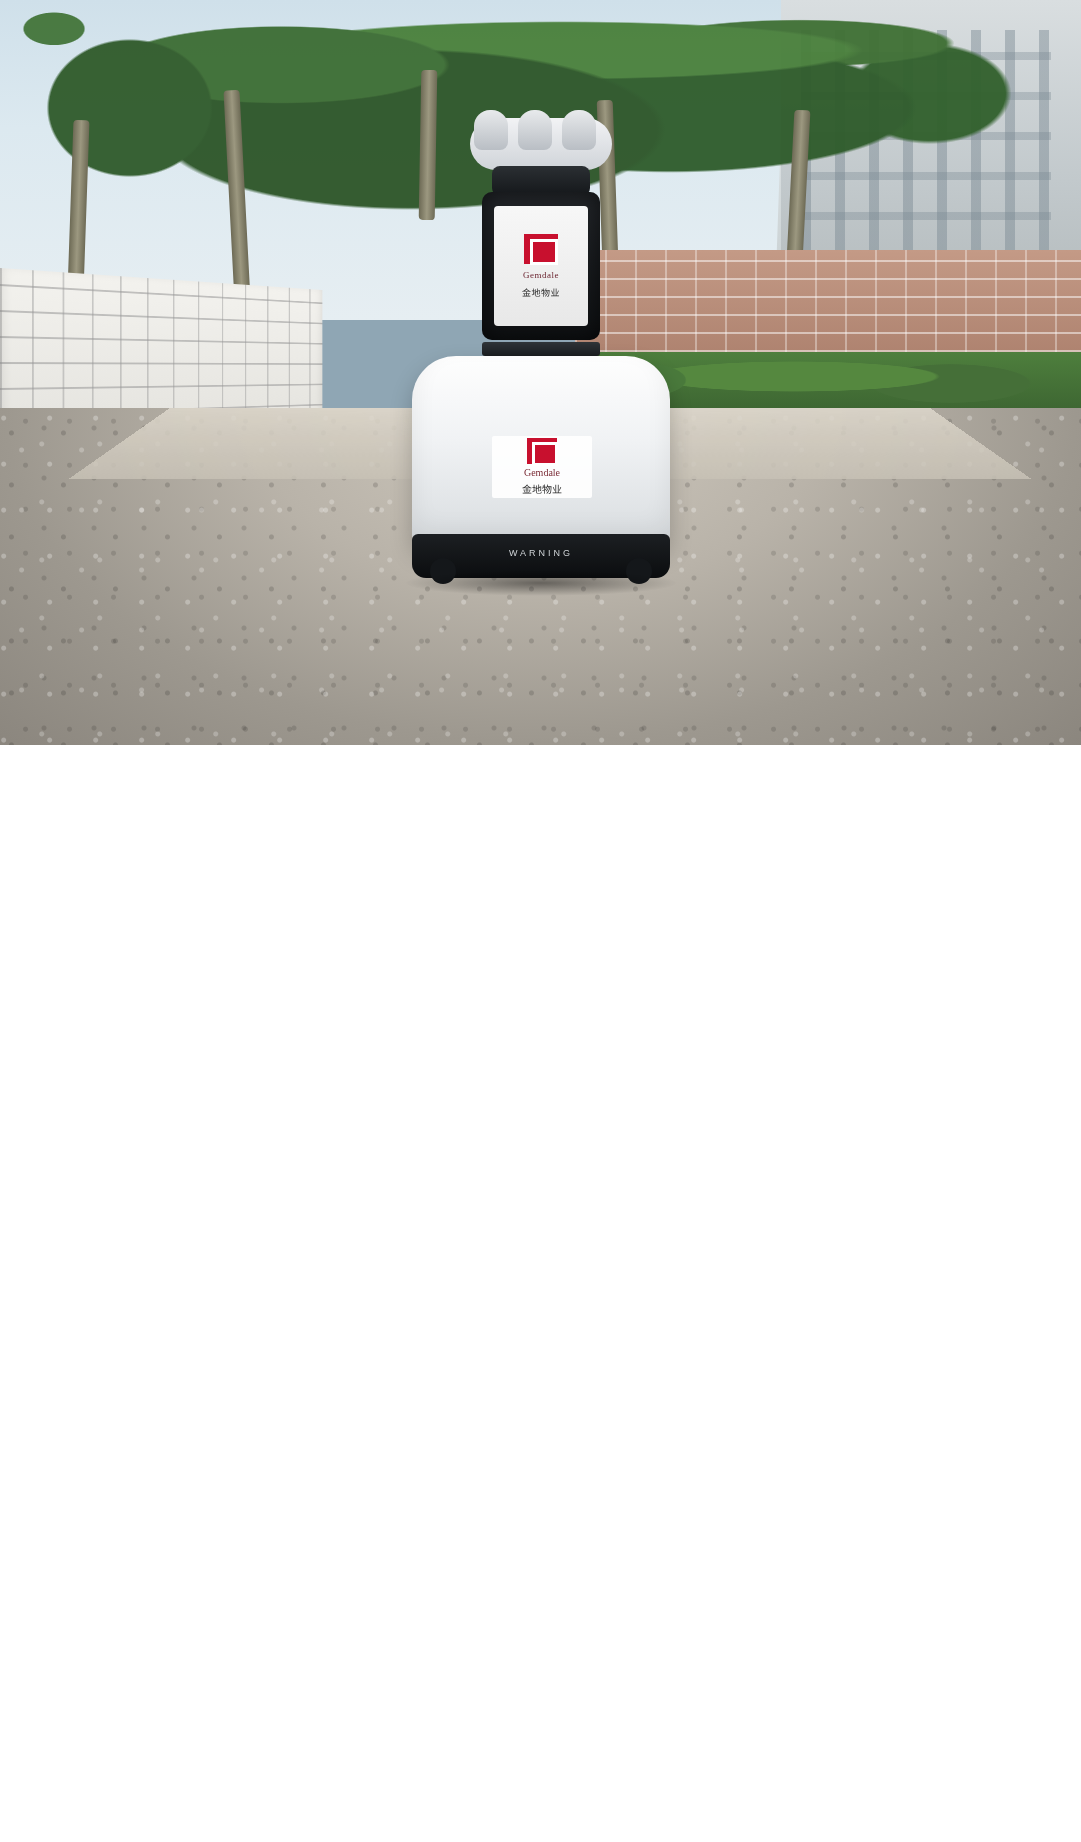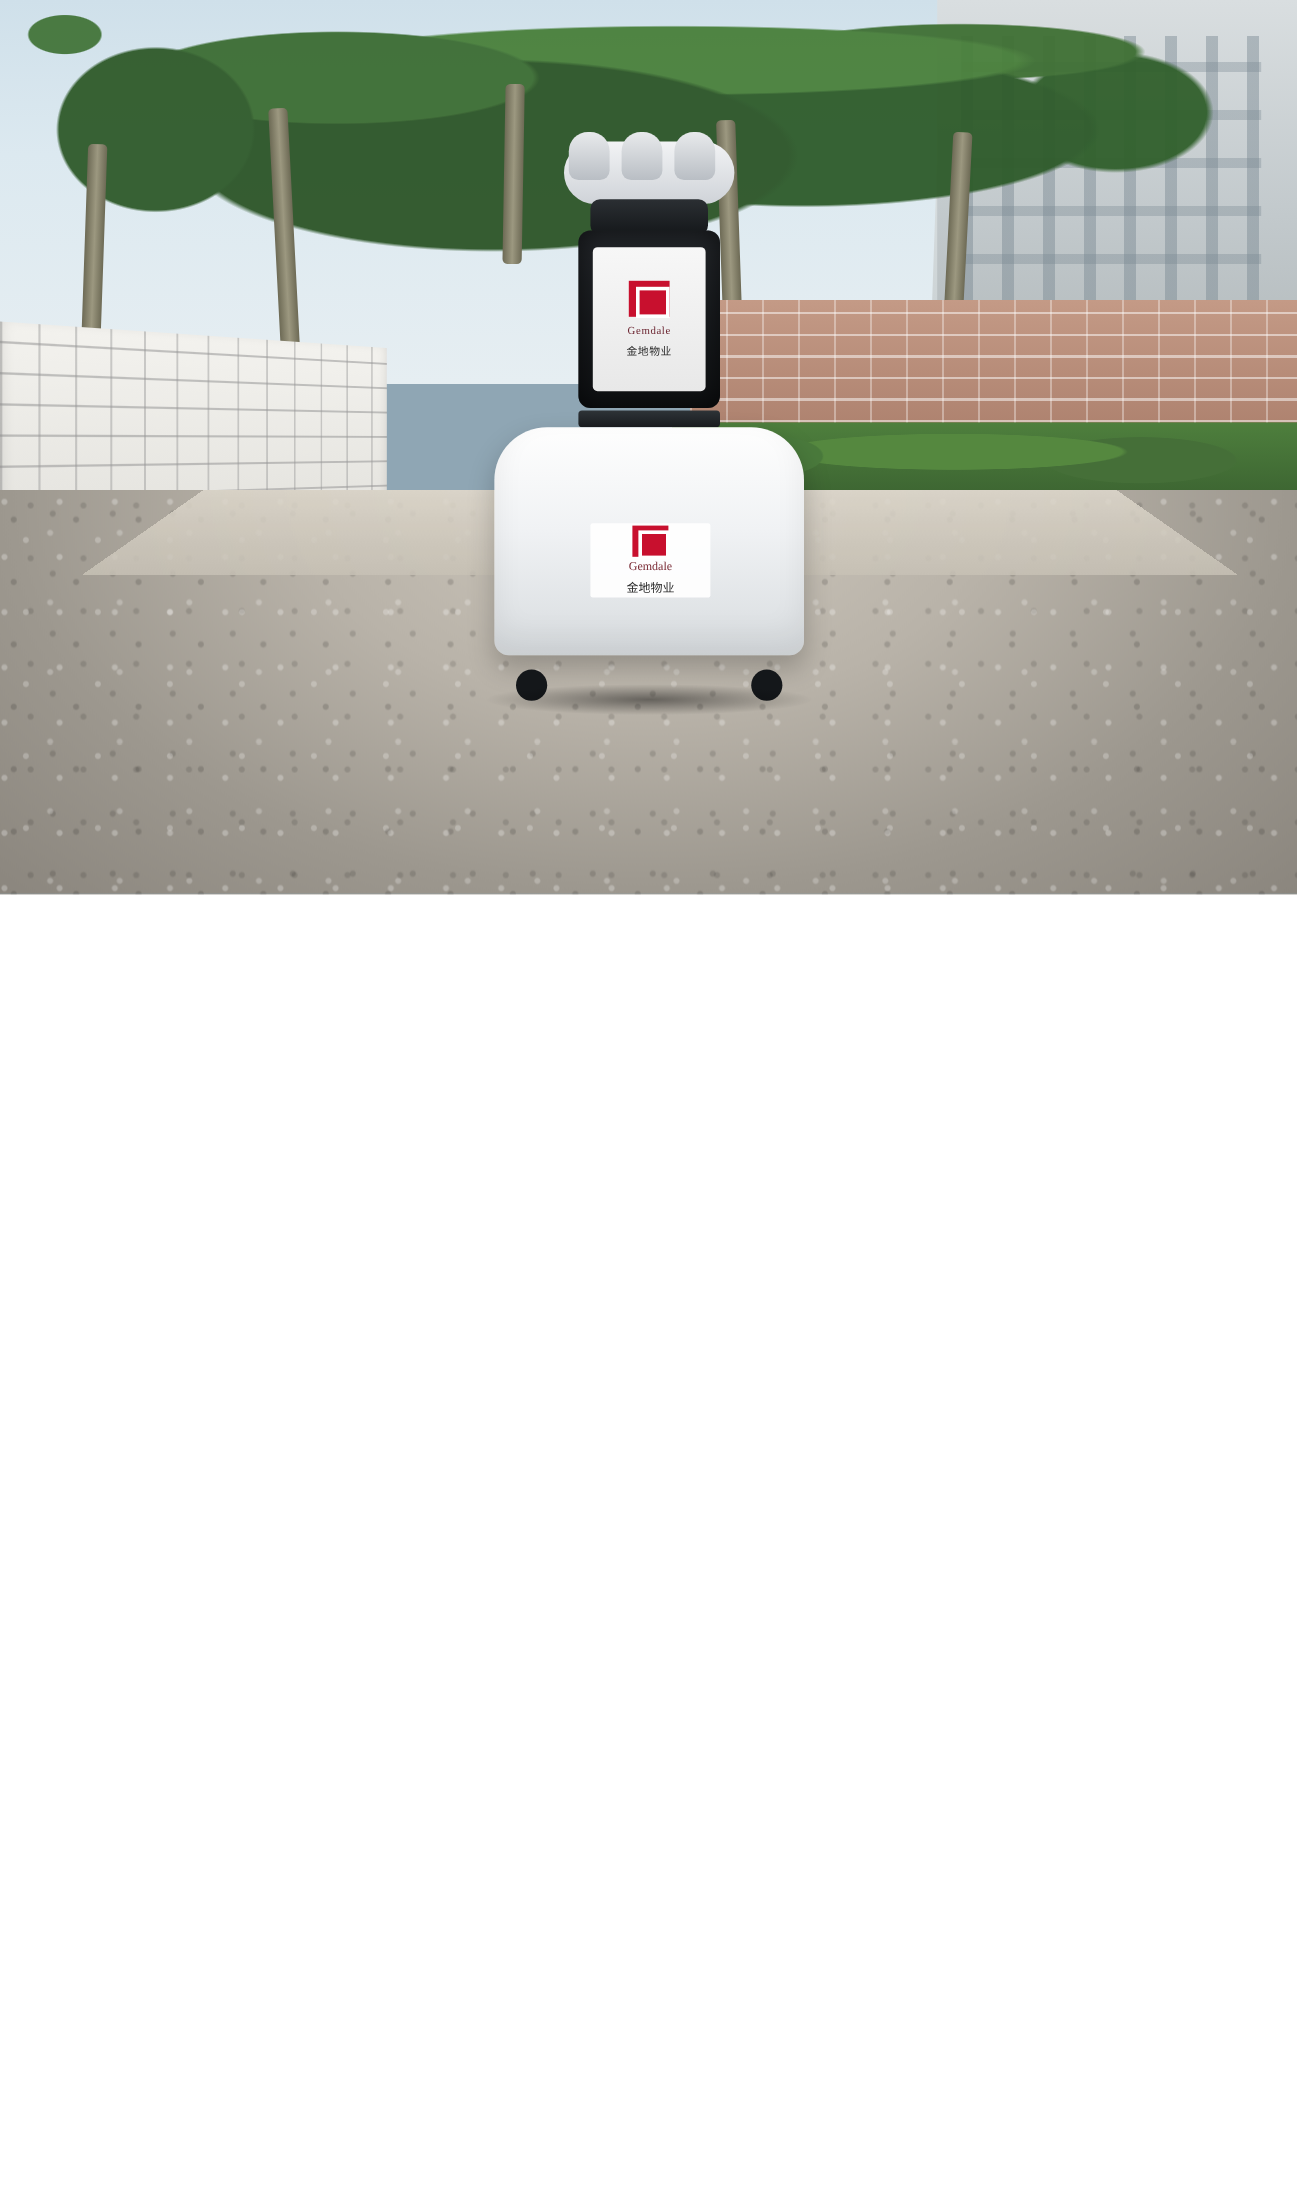--- a/index.html
+++ b/index.html
@@ -300,20 +300,23 @@
         <div class="rb-logo-en">Gemdale</div>
         <div class="rb-logo-cn">金地物业</div>
       </div>
       <div class="rb-band"></div>
       <div class="rb-body"></div>
       <div class="rb-body-logo">
         <div class="rb-bl-mark"></div>
         <div class="rb-bl-en">Gemdale</div>
         <div class="rb-bl-cn">金地物业</div>
       </div>
+      <div class="rb-bumper">
+        <div class="rb-warning">WARNING</div>
+      </div>
       <div class="rb-wheel l"></div>
       <div class="rb-wheel r"></div>
       <div class="rb-shadow"></div>
     </div>
   </div>
 
 
 </div>
 
 </body></html>

